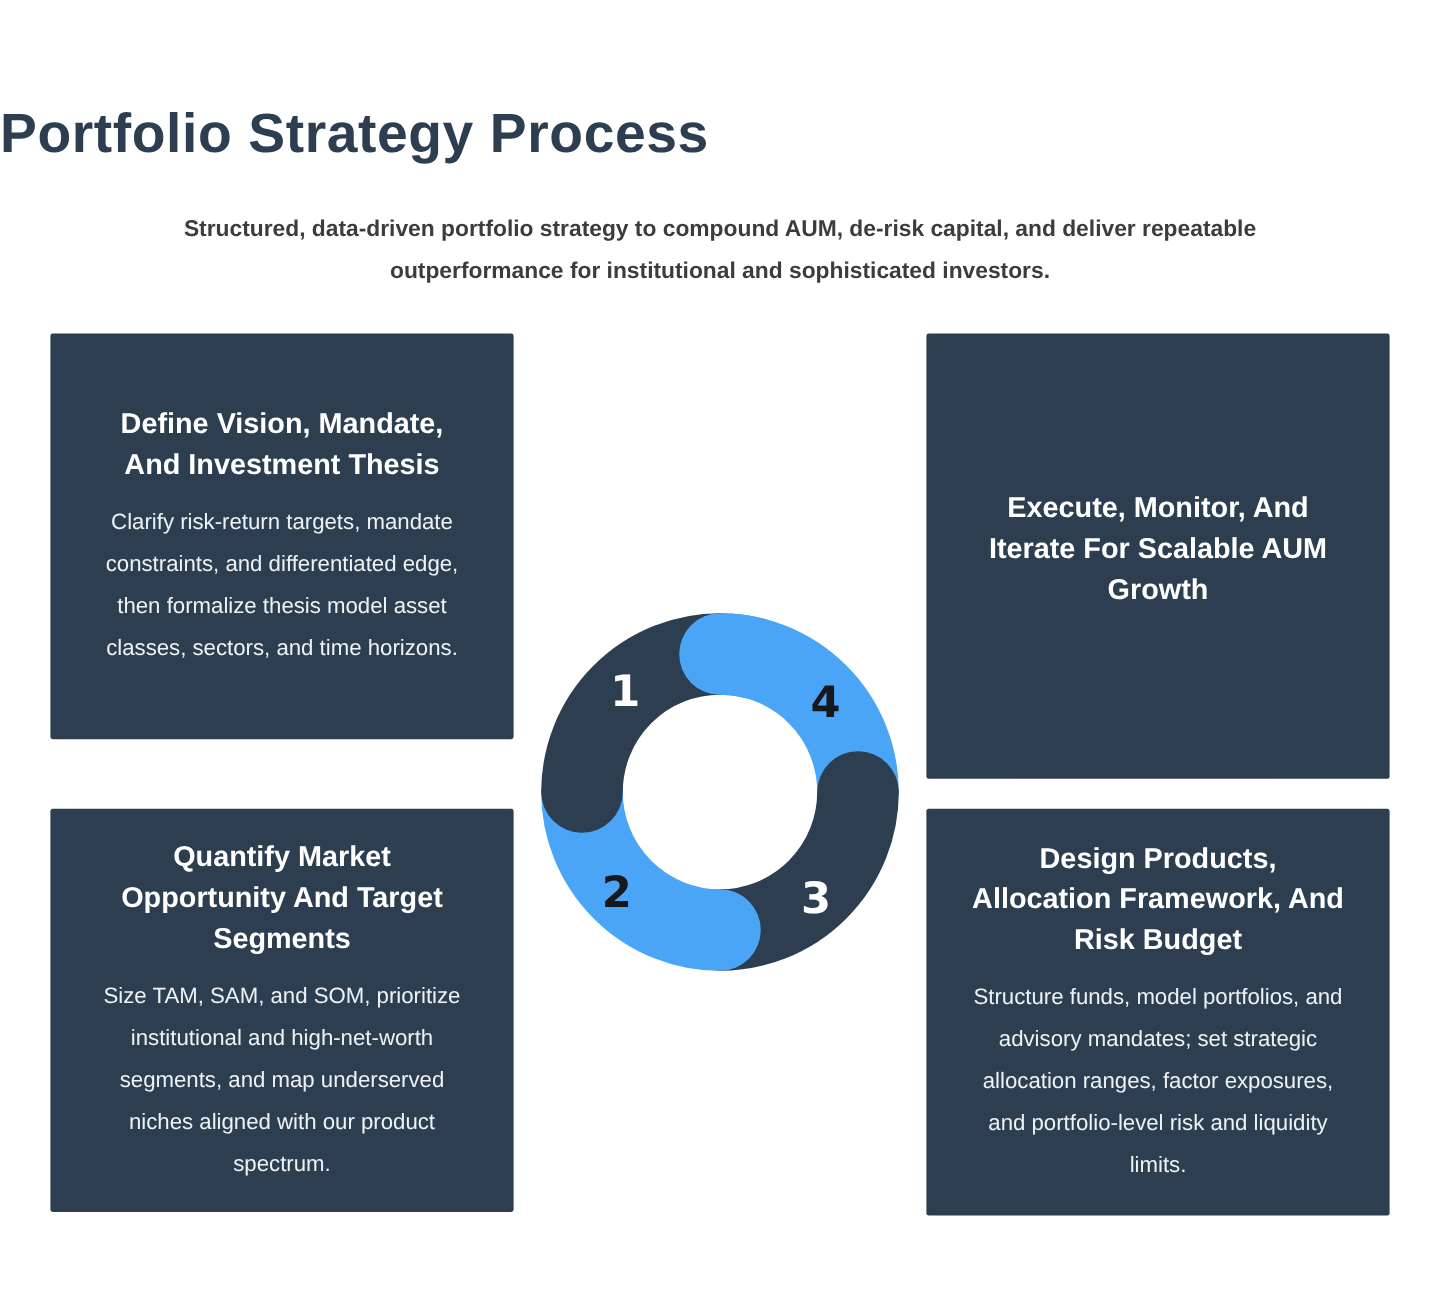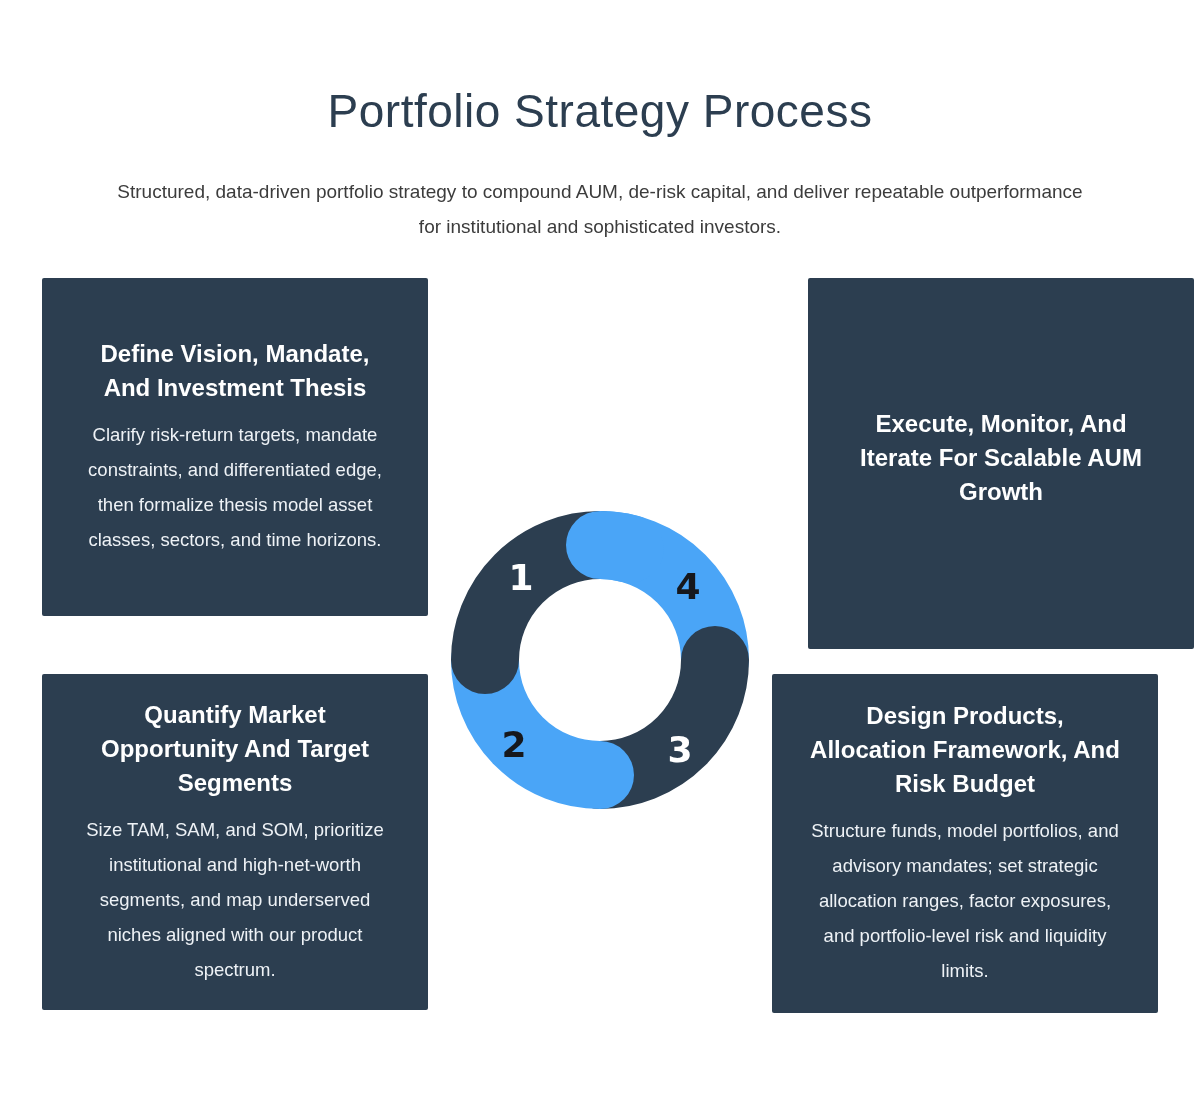--- a/index.html
+++ b/index.html
@@ -2,35 +2,35 @@
 <html><head>
 <meta charset="utf-8">
 <style>
   html,body{margin:0;padding:0;background:#fff;}
   .canvas{
     position:relative;width:1200px;height:1094px;background:#ffffff;
     font-family:"Liberation Sans",sans-serif;overflow:hidden;
   }
   .page-title{
     position:absolute;top:84px;left:0;width:100%;margin:0;
-    text-align:center;font-size:46px;line-height:54px;font-weight:400;
+    text-align:left;font-size:46px;line-height:54px;font-weight:700;
     color:#2c3e50;letter-spacing:.5px;
   }
   .page-subtitle{
     position:absolute;top:174px;left:110px;width:980px;margin:0;
-    text-align:center;font-size:19px;line-height:35px;font-weight:400;
+    text-align:center;font-size:19px;line-height:35px;font-weight:700;
     color:#3c3c3c;
   }
   .card{
     position:absolute;background:#2c3e50;border-radius:2px;
     color:#eef2f6;text-align:center;box-sizing:border-box;
     padding:10px 34px;display:flex;flex-direction:column;justify-content:center;
   }
   .card-tl{left:42px;top:278px;width:386px;height:338px;align-items:center;}
-  .card-tr{left:772px;top:278px;width:386px;height:371px;margin-left:36px;}
+  .card-tr{left:772px;top:278px;width:386px;height:371px;}
   .card-bl{left:42px;top:674px;width:386px;height:336px;}
   .card-br{left:772px;top:674px;width:386px;height:339px;}
   .card-title{
     font-size:24px;line-height:34px;font-weight:700;color:#ffffff;
     margin:0 0 12px 0;
   }
   .card-body{font-size:18.5px;line-height:35px;margin:0;font-weight:400;}
   .donut{position:absolute;left:450px;top:510px;width:300px;height:300px;}
   .donut svg{position:absolute;left:0;top:0;}
   .seg{fill:none;stroke-width:68;stroke-linecap:round;}

